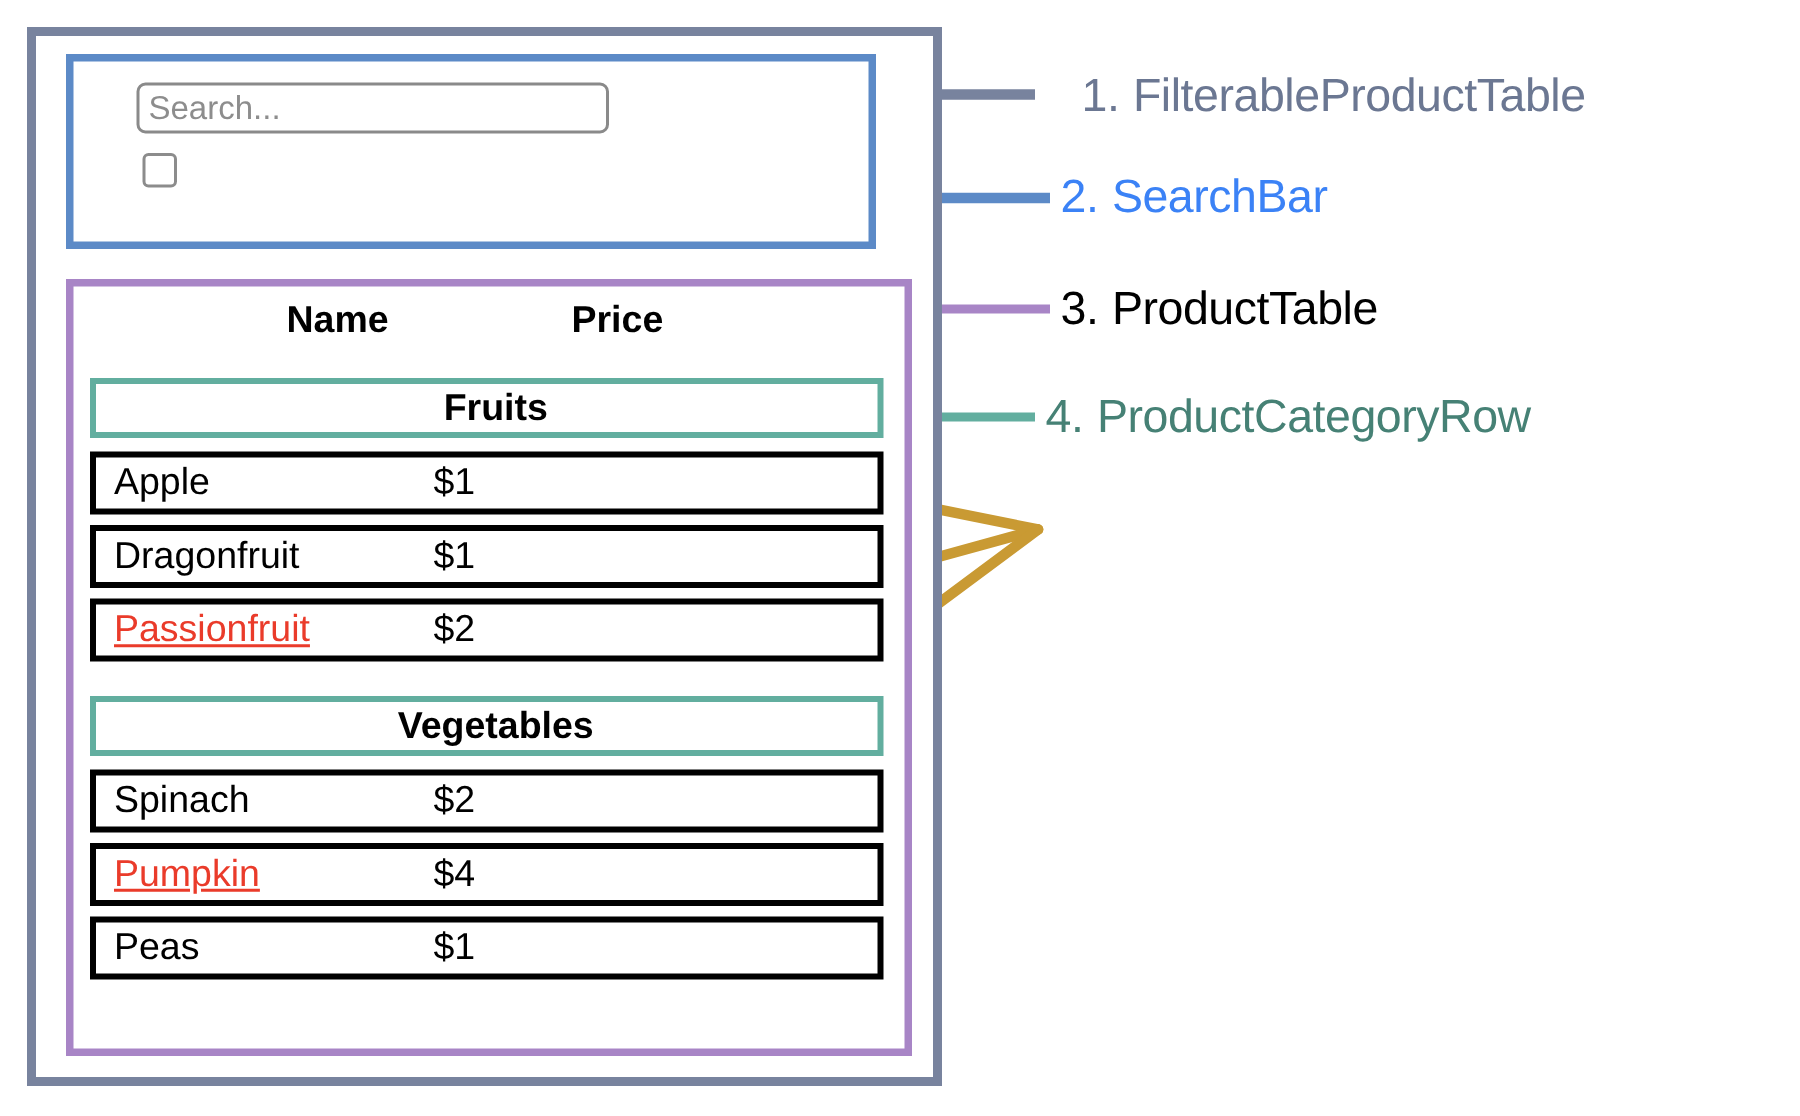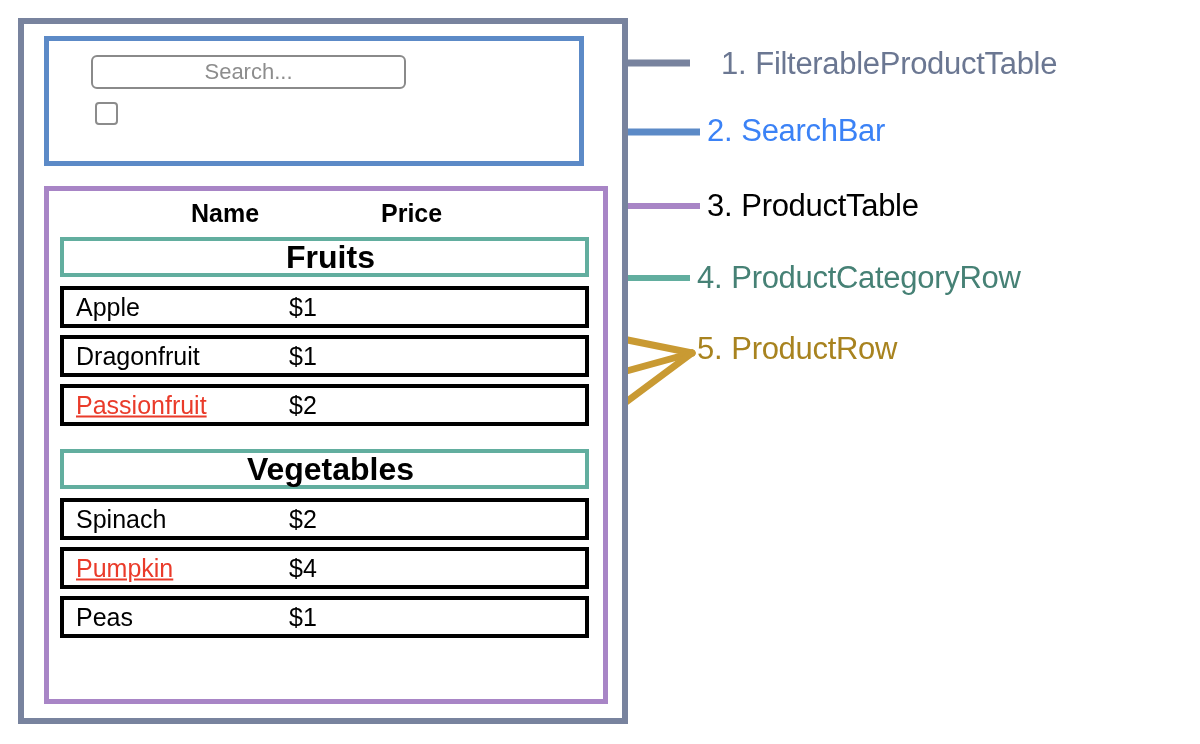--- a/index.html
+++ b/index.html
@@ -52,21 +52,20 @@
     height: 34px;
     border: 2px solid #8a8a8a;
     border-radius: 6px;
     background: #ffffff;
     font-family: "Liberation Sans", sans-serif;
     font-size: 22px;
     line-height: 30px;
     color: #222222;
     padding: 0 6px;
     outline: none;
-    text-align: center;
   }
   .search-input::placeholder { color: #8d8d8d; opacity: 1; }
 
   .checkbox-row {
     display: flex;
     align-items: center;
     margin-top: 13px;
     margin-left: 4px;
   }
   .checkbox-square {
@@ -89,21 +88,21 @@
   .producttable-box {
     position: absolute;
     left: 44px; top: 186px;
     width: 564px; height: 518px;
     border: 5px solid #a885c6;
     background: #ffffff;
   }
 
   .table-head {
     position: relative;
-    height: 46px;
+    height: 61px;
     margin: 0;
   }
   .table-head .col-name,
   .table-head .col-price {
     position: absolute;
     top: 8px;
     font-size: 25px;
     font-weight: bold;
     color: #000000;
   }
@@ -119,21 +118,21 @@
   .category-row {
     height: 40px;
     border: 4px solid #62ae9f;
     background: #ffffff;
     display: flex;
     align-items: center;
     justify-content: center;
     margin-bottom: 9px;
   }
   .category-row .category-label {
-    font-size: 32px;
+    font-size: 25px;
     font-weight: bold;
     color: #000000;
     position: relative;
     left: 6px;
     text-align: right;
   }
 
   
   .product-row {
     height: 42px;
@@ -268,17 +267,14 @@
   </div>
 
   <div class="legend-label legend-3">
     <span class="legend-num">3.</span><span>ProductTable</span>
   </div>
 
   <div class="legend-label legend-4">
     <span class="legend-num">4.</span><span>ProductCategoryRow</span>
   </div>
 
-  <div class="legend-label legend-5">
-    <span class="legend-num">5.</span><span>ProductRow</span>
-  </div>
 
 </div>
 
 </body></html>

